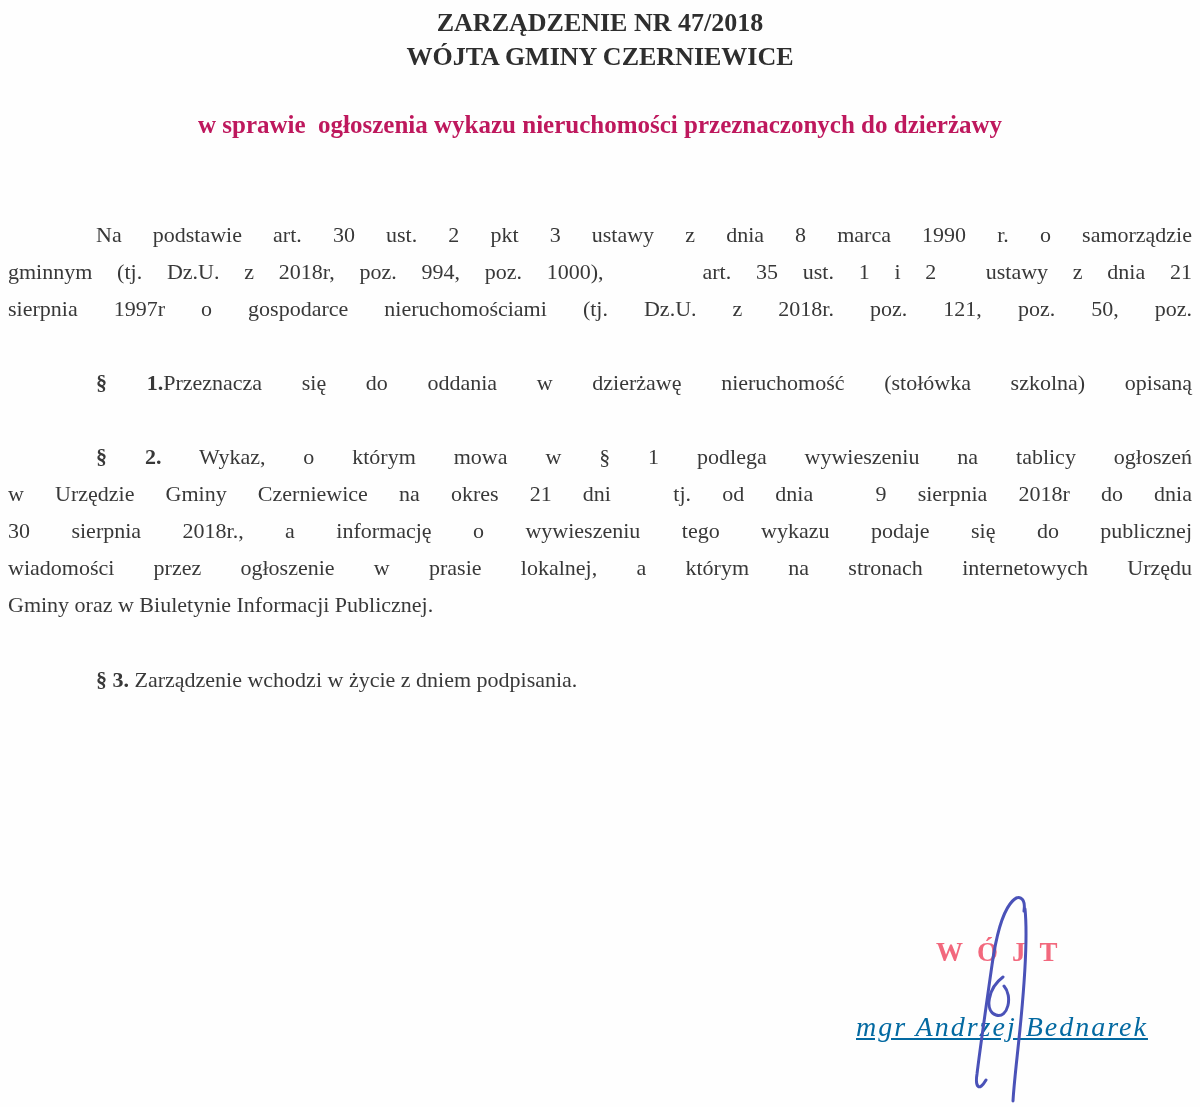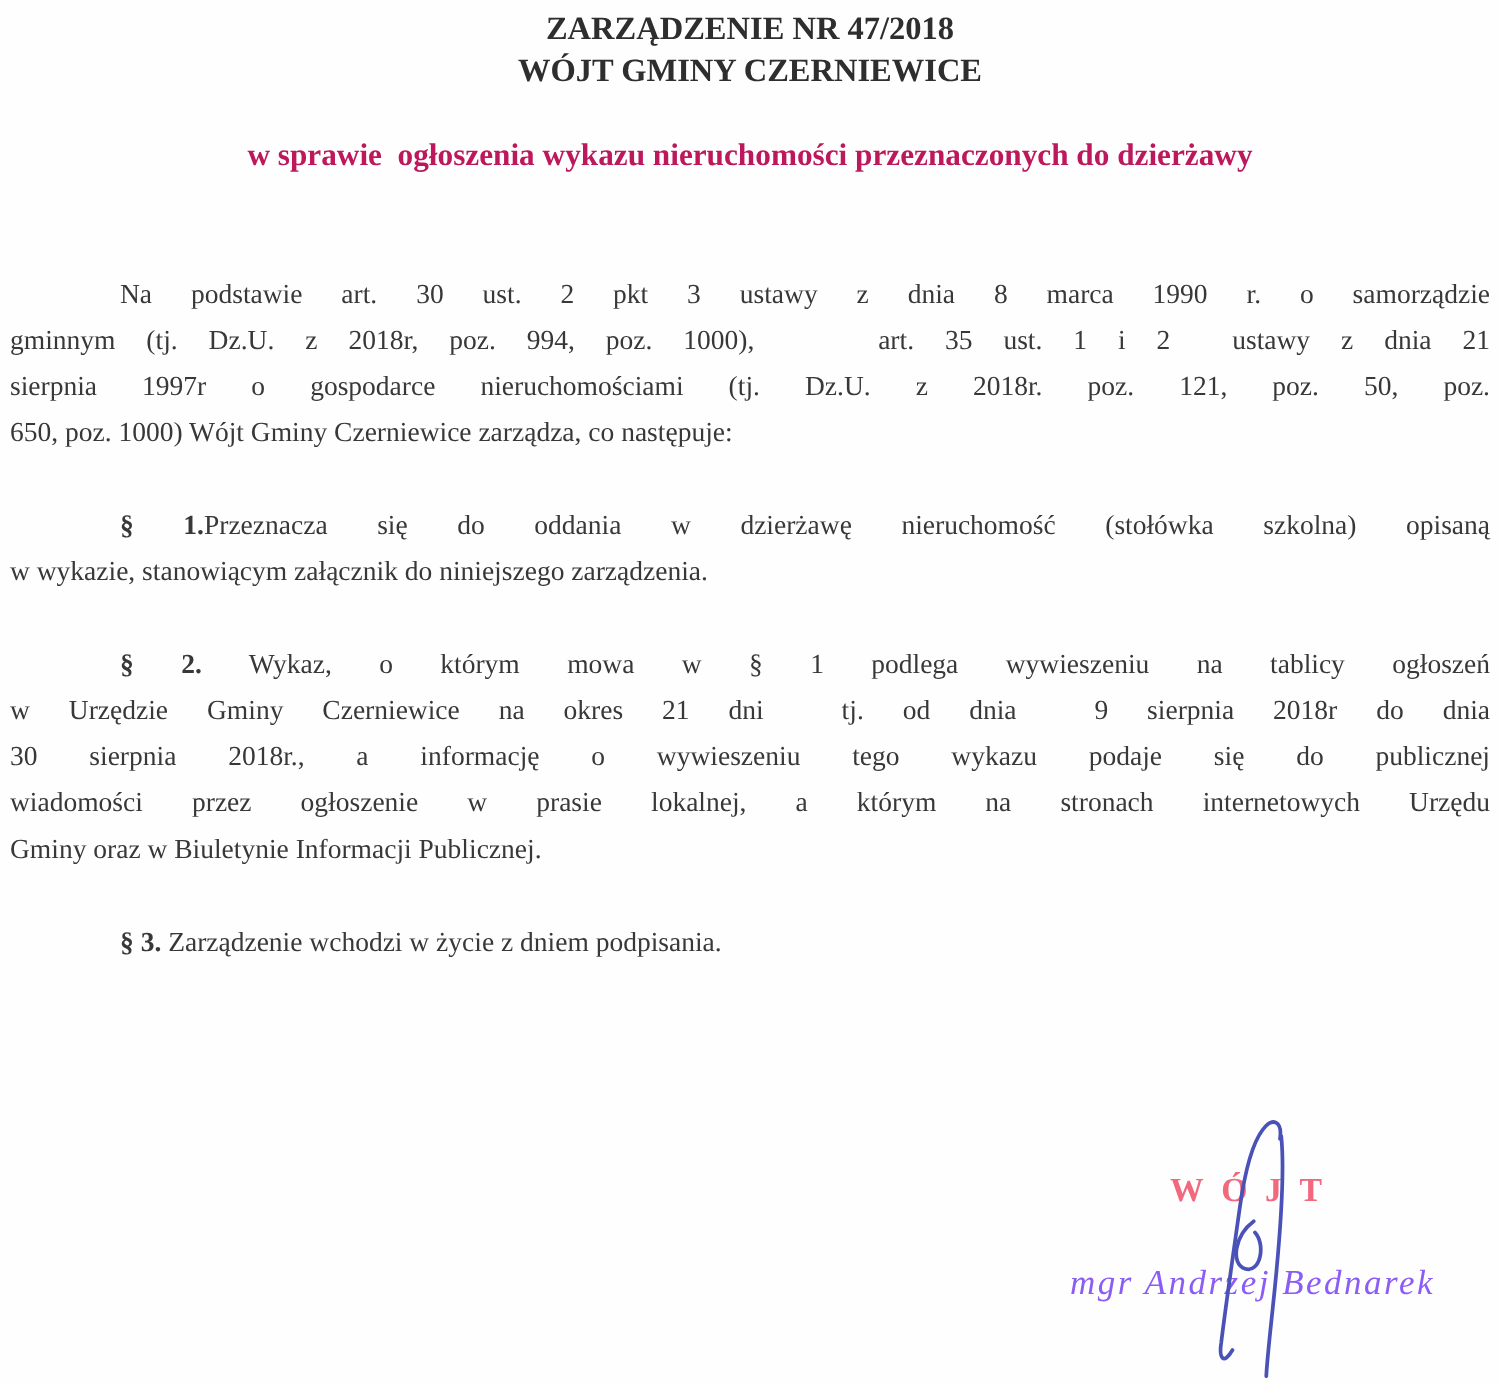--- a/index.html
+++ b/index.html
@@ -40,52 +40,50 @@
   }
   .ink{ position:absolute; left:90px; top:4px; z-index:3; }
 </style>
 </head>
 <body>
 
 <div class="doc">
 
   <div class="title">
     <div>ZARZĄDZENIE NR 47/2018</div>
-    <div>WÓJT GMINY CZERNIEWICE</div>
+    <div>WÓJTA GMINY CZERNIEWICE</div>
   </div>
 
   <div class="subject">w sprawie&nbsp; ogłoszenia wykazu nieruchomości przeznaczonych do dzierżawy</div>
 
   <div class="para preamble">
     <div class="line jall indent">Na podstawie art. 30 ust. 2 pkt 3 ustawy z dnia 8 marca 1990 r. o samorządzie</div>
     <div class="line jall">gminnym (tj. Dz.U. z 2018r, poz. 994, poz. 1000),&nbsp;&nbsp;&nbsp; art. 35 ust. 1 i 2&nbsp; ustawy z dnia 21</div>
     <div class="line jall">sierpnia 1997r o gospodarce nieruchomościami (tj. Dz.U. z 2018r. poz. 121, poz. 50, poz.</div>
-    <div class="line">650, poz. 1000) Wójt Gminy Czerniewice zarządza, co następuje:</div>
   </div>
 
   <div class="para gap37">
     <div class="line jall indent"><span class="b">§ 1.</span><span>Przeznacza się do oddania w dzierżawę nieruchomość (stołówka szkolna) opisaną</span></div>
-    <div class="line">w wykazie, stanowiącym załącznik do niniejszego zarządzenia.</div>
   </div>
 
   <div class="para gap37">
     <div class="line jall indent"><span class="b">§ 2.</span><span> Wykaz, o którym mowa w § 1 podlega wywieszeniu na tablicy ogłoszeń</span></div>
     <div class="line jall">w Urzędzie Gminy Czerniewice na okres 21 dni&nbsp; tj. od dnia&nbsp; 9 sierpnia 2018r do dnia</div>
     <div class="line jall">30 sierpnia 2018r., a informację o wywieszeniu tego wykazu podaje się do publicznej</div>
     <div class="line jall">wiadomości przez ogłoszenie w prasie lokalnej, a którym na stronach internetowych Urzędu</div>
     <div class="line">Gminy oraz w Biuletynie Informacji Publicznej.</div>
   </div>
 
   <div class="para gap26">
     <div class="line indent"><span class="b">§ 3.</span><span> Zarządzenie wchodzi w życie z dniem podpisania.</span></div>
   </div>
 
   <div class="sig">
     <div class="stamp-title" style="color: rgb(242, 104, 125);">WÓJT</div>
-    <div class="stamp-name" style="color: #8b5cf6;">mgr Andrzej Bednarek</div>
+    <div class="stamp-name" style="color: #0369a1; text-decoration: underline;">mgr Andrzej Bednarek</div>
     <svg class="ink" width="130" height="216" viewBox="0 0 130 216" fill="none">
       <path d="M 84 22 C 86 8 78 4 70 15 C 61 27 56 48 52 76 C 46 118 40 160 37 185 C 35 198 39 203 46 191" stroke-width="3" stroke-linecap="round" stroke-linejoin="round" stroke="#4a52b8"></path>
       <path d="M 85 20 C 88 50 84 100 80 140 C 77 170 74 194 73 212" stroke-width="3" stroke-linecap="round" stroke-linejoin="round" stroke="#4a52b8"></path>
       <path d="M 63 88 C 48 99 44 122 56 126 C 68 130 73 107 64 97" stroke-width="3" stroke-linecap="round" stroke-linejoin="round" stroke="#4a52b8"></path>
     </svg>
   </div>
 
 </div>
 
 </body></html>

